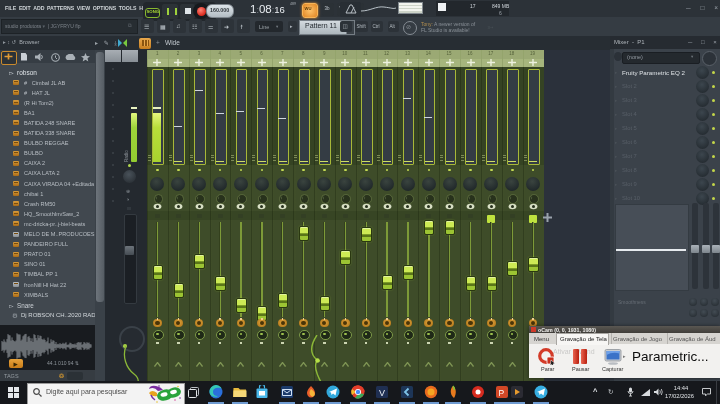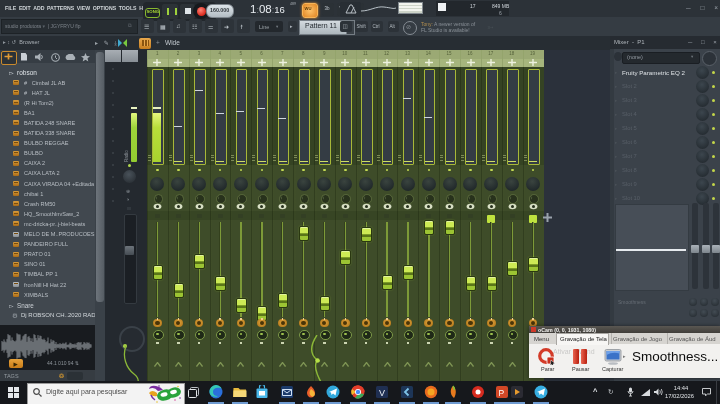--- a/index.html
+++ b/index.html
@@ -911,21 +911,21 @@
 <div class="ab" style="left:581px;top:349px;width:5.5px;height:15px;background:linear-gradient(90deg,#e96450,#b71f0e);border-radius:1px"></div>
 <div class="t" style="left:572px;top:366px;font-size:5.5px;color:#333">Pausar</div>
 <svg class="ab" style="left:604px;top:349px" width="18" height="16">
       <rect x="1" y="0.5" width="16" height="11.5" rx="1.5" fill="#c9cdd2" stroke="#8e9399" stroke-width="0.8"></rect>
       <rect x="2.5" y="2" width="13" height="8.5" fill="#3a72c8"></rect>
       <path d="M2.5 6 q6 -3.5 13 -1.5 V2 h-13 z" fill="#6ea0e8"></path>
       <ellipse cx="9" cy="14.5" rx="5" ry="1.3" fill="#b9bdc2"></ellipse>
     </svg>
 <div class="t" style="left:602px;top:366px;font-size:5.5px;color:#333">Capturar</div>
 <div class="t" style="left:623px;top:353px;font-size:5px;color:#777">▸</div>
-<div class="t" style="left:632px;top:349px;font-size:13.5px;color:#0d0d0d">Smoothness...</div>
+<div class="t" style="left:632px;top:349px;font-size:13.5px;color:#0d0d0d">Parametric...</div>
 <div class="ab" style="left:0;top:381px;width:720px;height:23px;background:#16181c"></div>
 <svg class="ab" style="left:8px;top:387px" width="11" height="11">
       <rect x="0" y="0" width="5" height="5" fill="#e4e7ea"></rect>
       <rect x="6" y="0" width="5" height="5" fill="#e4e7ea"></rect>
       <rect x="0" y="6" width="5" height="5" fill="#e4e7ea"></rect>
       <rect x="6" y="6" width="5" height="5" fill="#e4e7ea"></rect>
     </svg>
 <div class="ab" style="left:27px;top:382.5px;width:156px;height:20px;background:#f3f3f3;border:1px solid #9a9a9a"></div>
 <svg class="ab" style="left:33px;top:388px" width="9" height="9">
       <circle cx="3.5" cy="3.5" r="2.8" fill="none" stroke="#4a4a4a" stroke-width="1.2"></circle>

